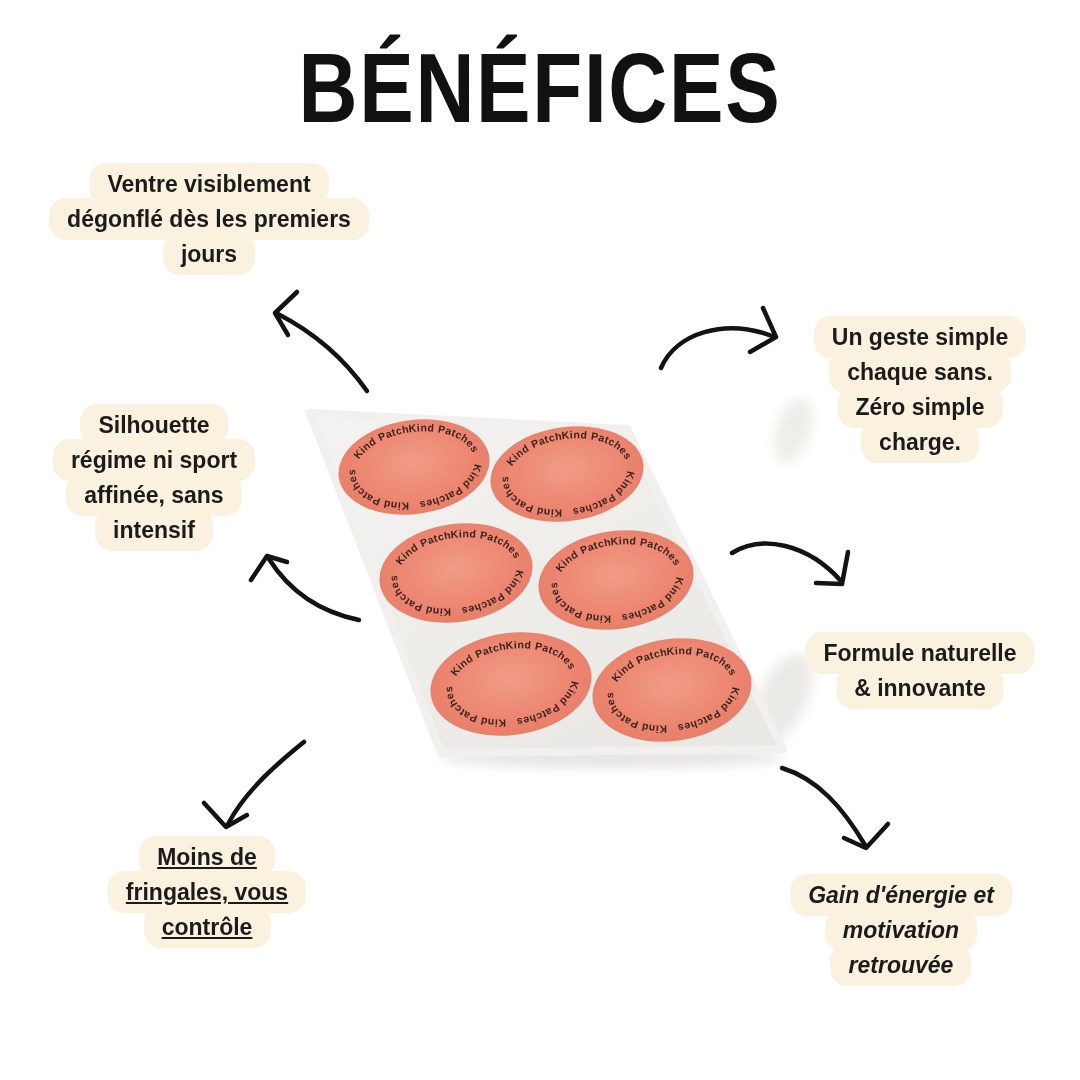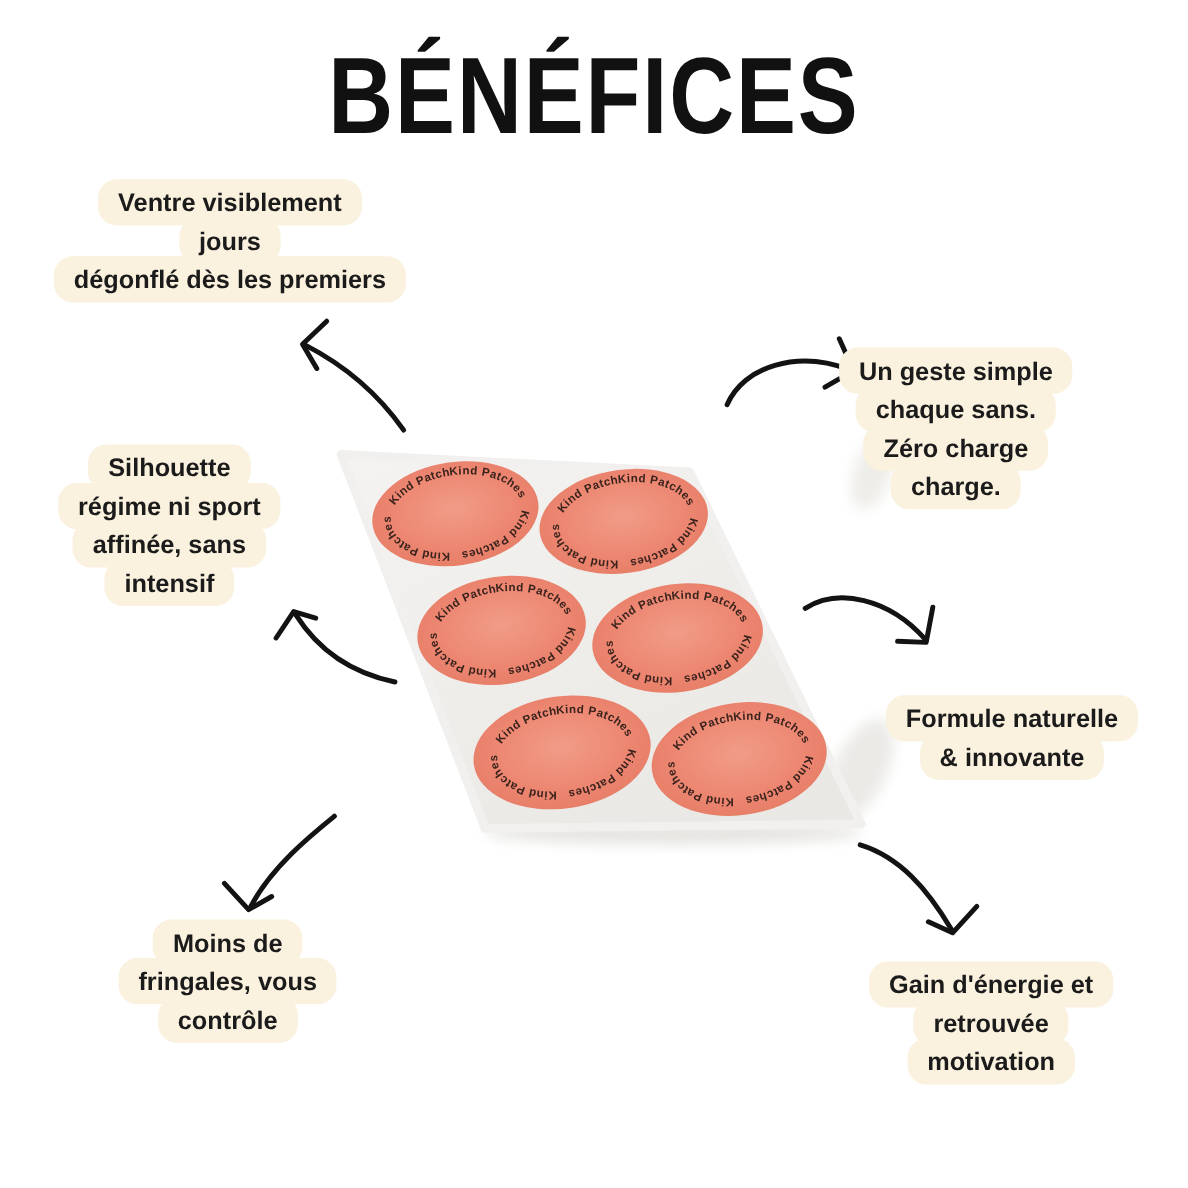--- a/index.html
+++ b/index.html
@@ -141,46 +141,46 @@
     <path class="arrow" d="M 204 803 L 226 827 L 247 815"></path>
   </g>
   <g>
     <path class="arrow" d="M 782 768 C 818 779, 843 808, 865 845"></path>
     <path class="arrow" d="M 844 838 L 866 848 L 888 824"></path>
   </g>
 </svg>
 
 <div class="callout" style="left:209px; top:163px;">
   <span class="line">Ventre visiblement</span>
+  <span class="line">dégonflé dès les premiers</span>
   <span class="line">jours</span>
-  <span class="line">dégonflé dès les premiers</span>
 </div>
 
 <div class="callout" style="left:154px; top:404px;">
   <span class="line">Silhouette</span>
   <span class="line">régime ni sport</span>
   <span class="line">affinée, sans</span>
   <span class="line">intensif</span>
 </div>
 
-<div class="callout" style="left:207px; top:836px;">
+<div class="callout" style="left:207px; top:836px;text-decoration:underline;">
   <span class="line">Moins de</span>
   <span class="line">fringales, vous</span>
   <span class="line">contrôle</span>
 </div>
 
-<div class="callout" style="left:869px; top:316px;">
+<div class="callout" style="left:920px; top:316px;">
   <span class="line">Un geste simple</span>
   <span class="line">chaque sans.</span>
-  <span class="line">Zéro charge</span>
+  <span class="line">Zéro simple</span>
   <span class="line">charge.</span>
 </div>
 
 <div class="callout" style="left:920px; top:596px;margin-top:36px;">
   <span class="line">Formule naturelle</span>
   <span class="line">&amp; innovante</span>
 </div>
 
-<div class="callout" style="left:901px; top:874px;">
+<div class="callout" style="left:901px; top:874px;font-style:italic;">
   <span class="line">Gain d'énergie et</span>
+  <span class="line">motivation</span>
   <span class="line">retrouvée</span>
-  <span class="line">motivation</span>
 </div>
 
 </body></html>

